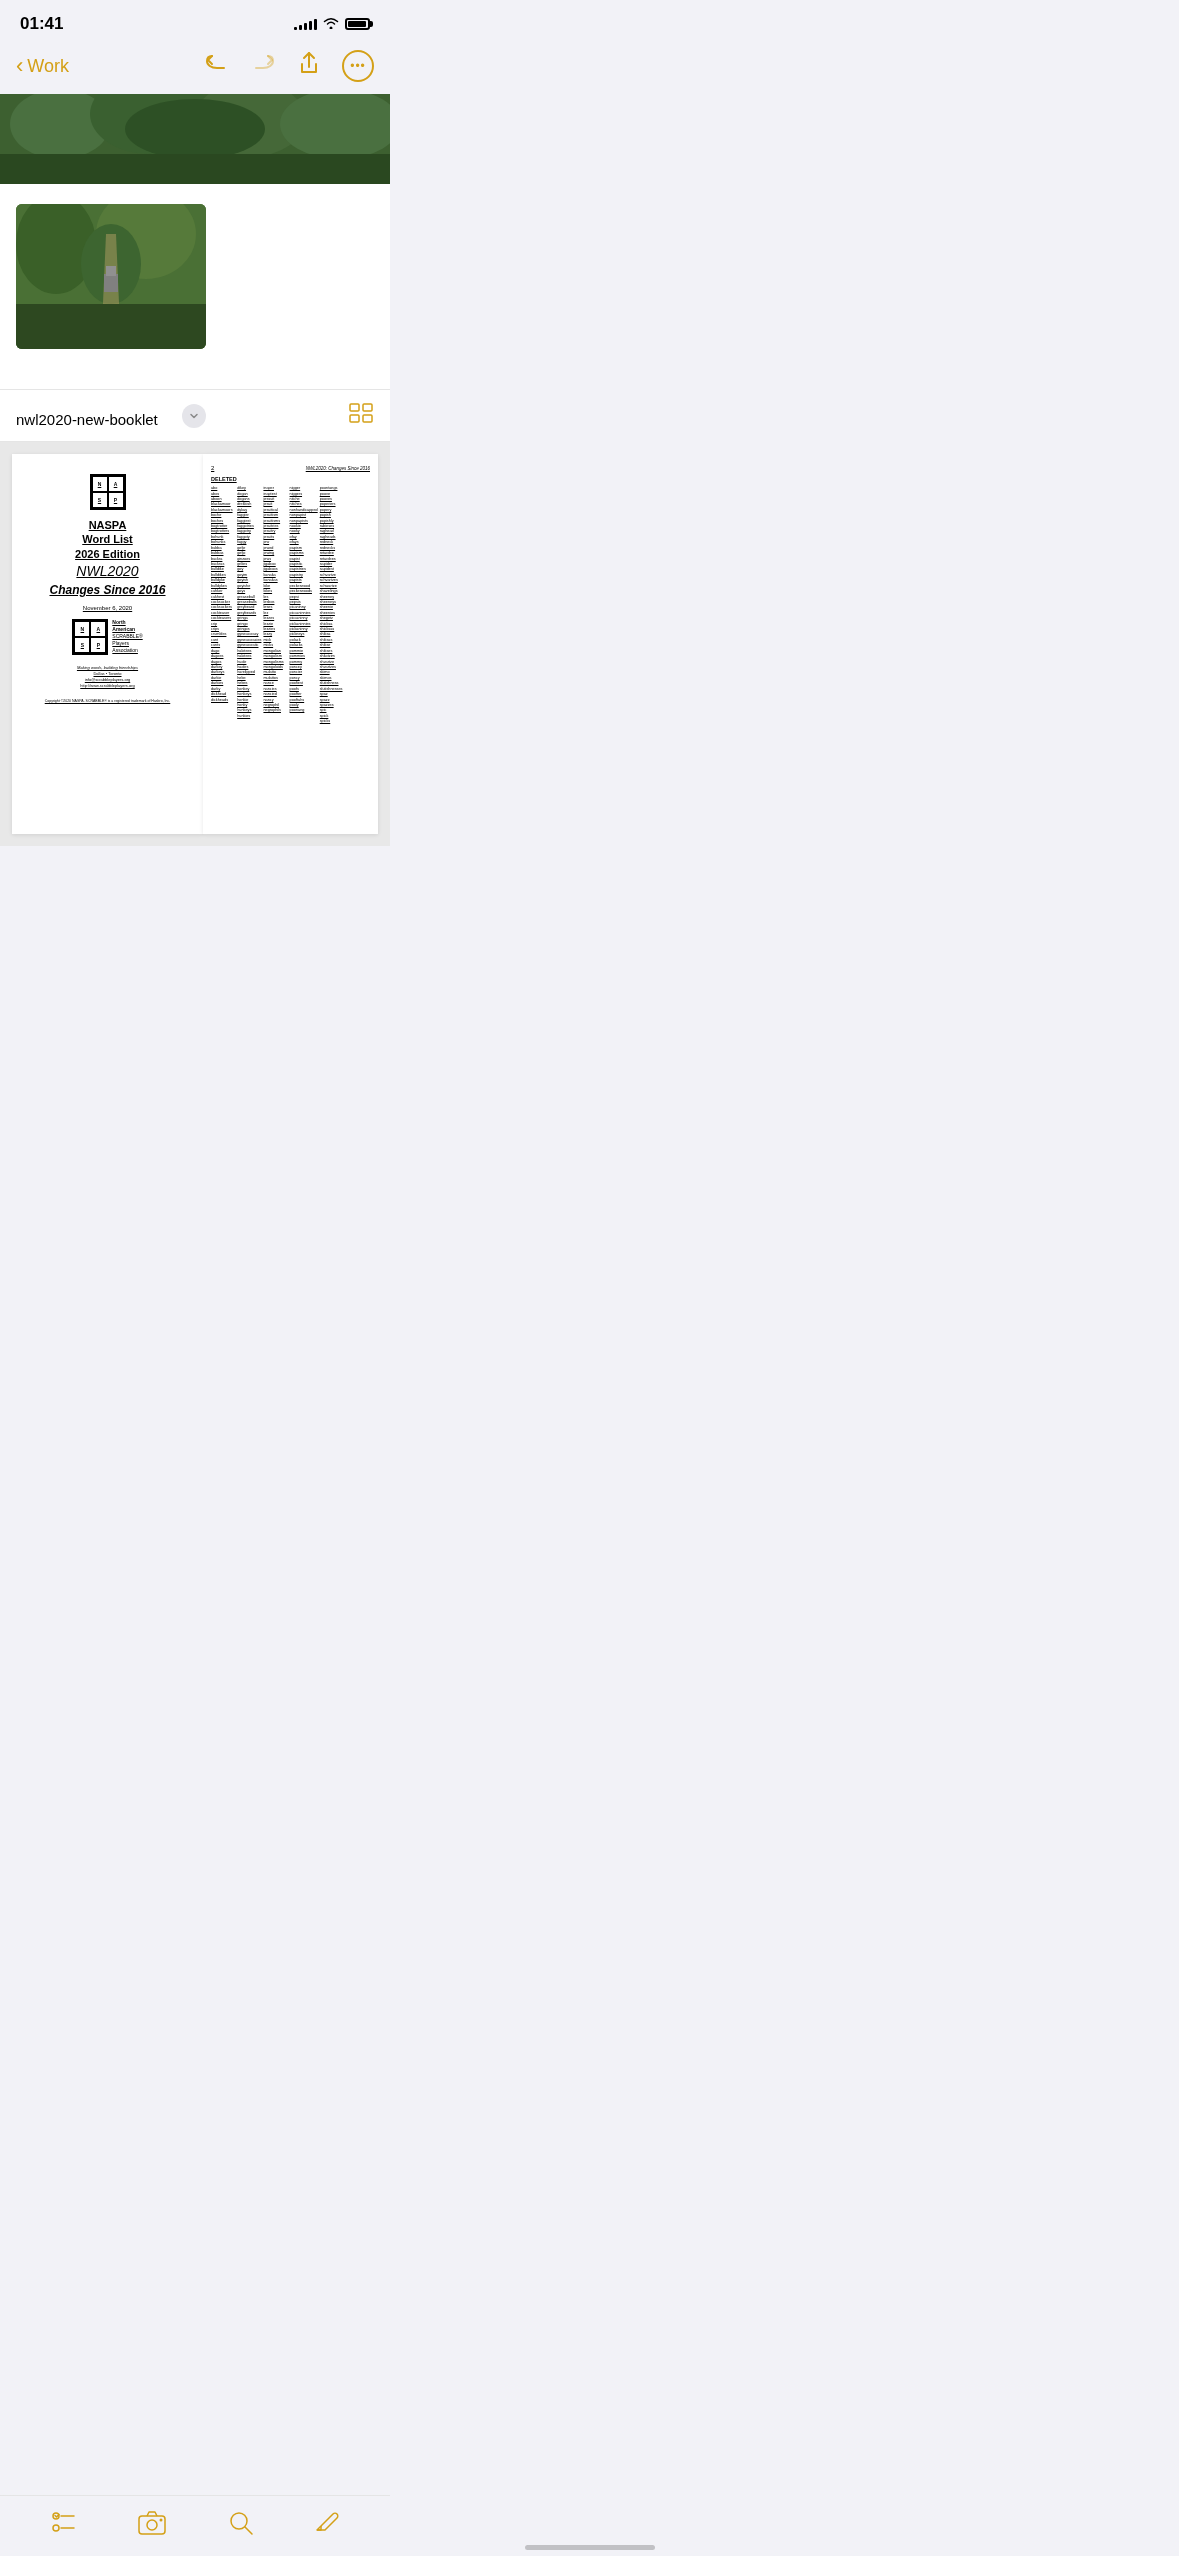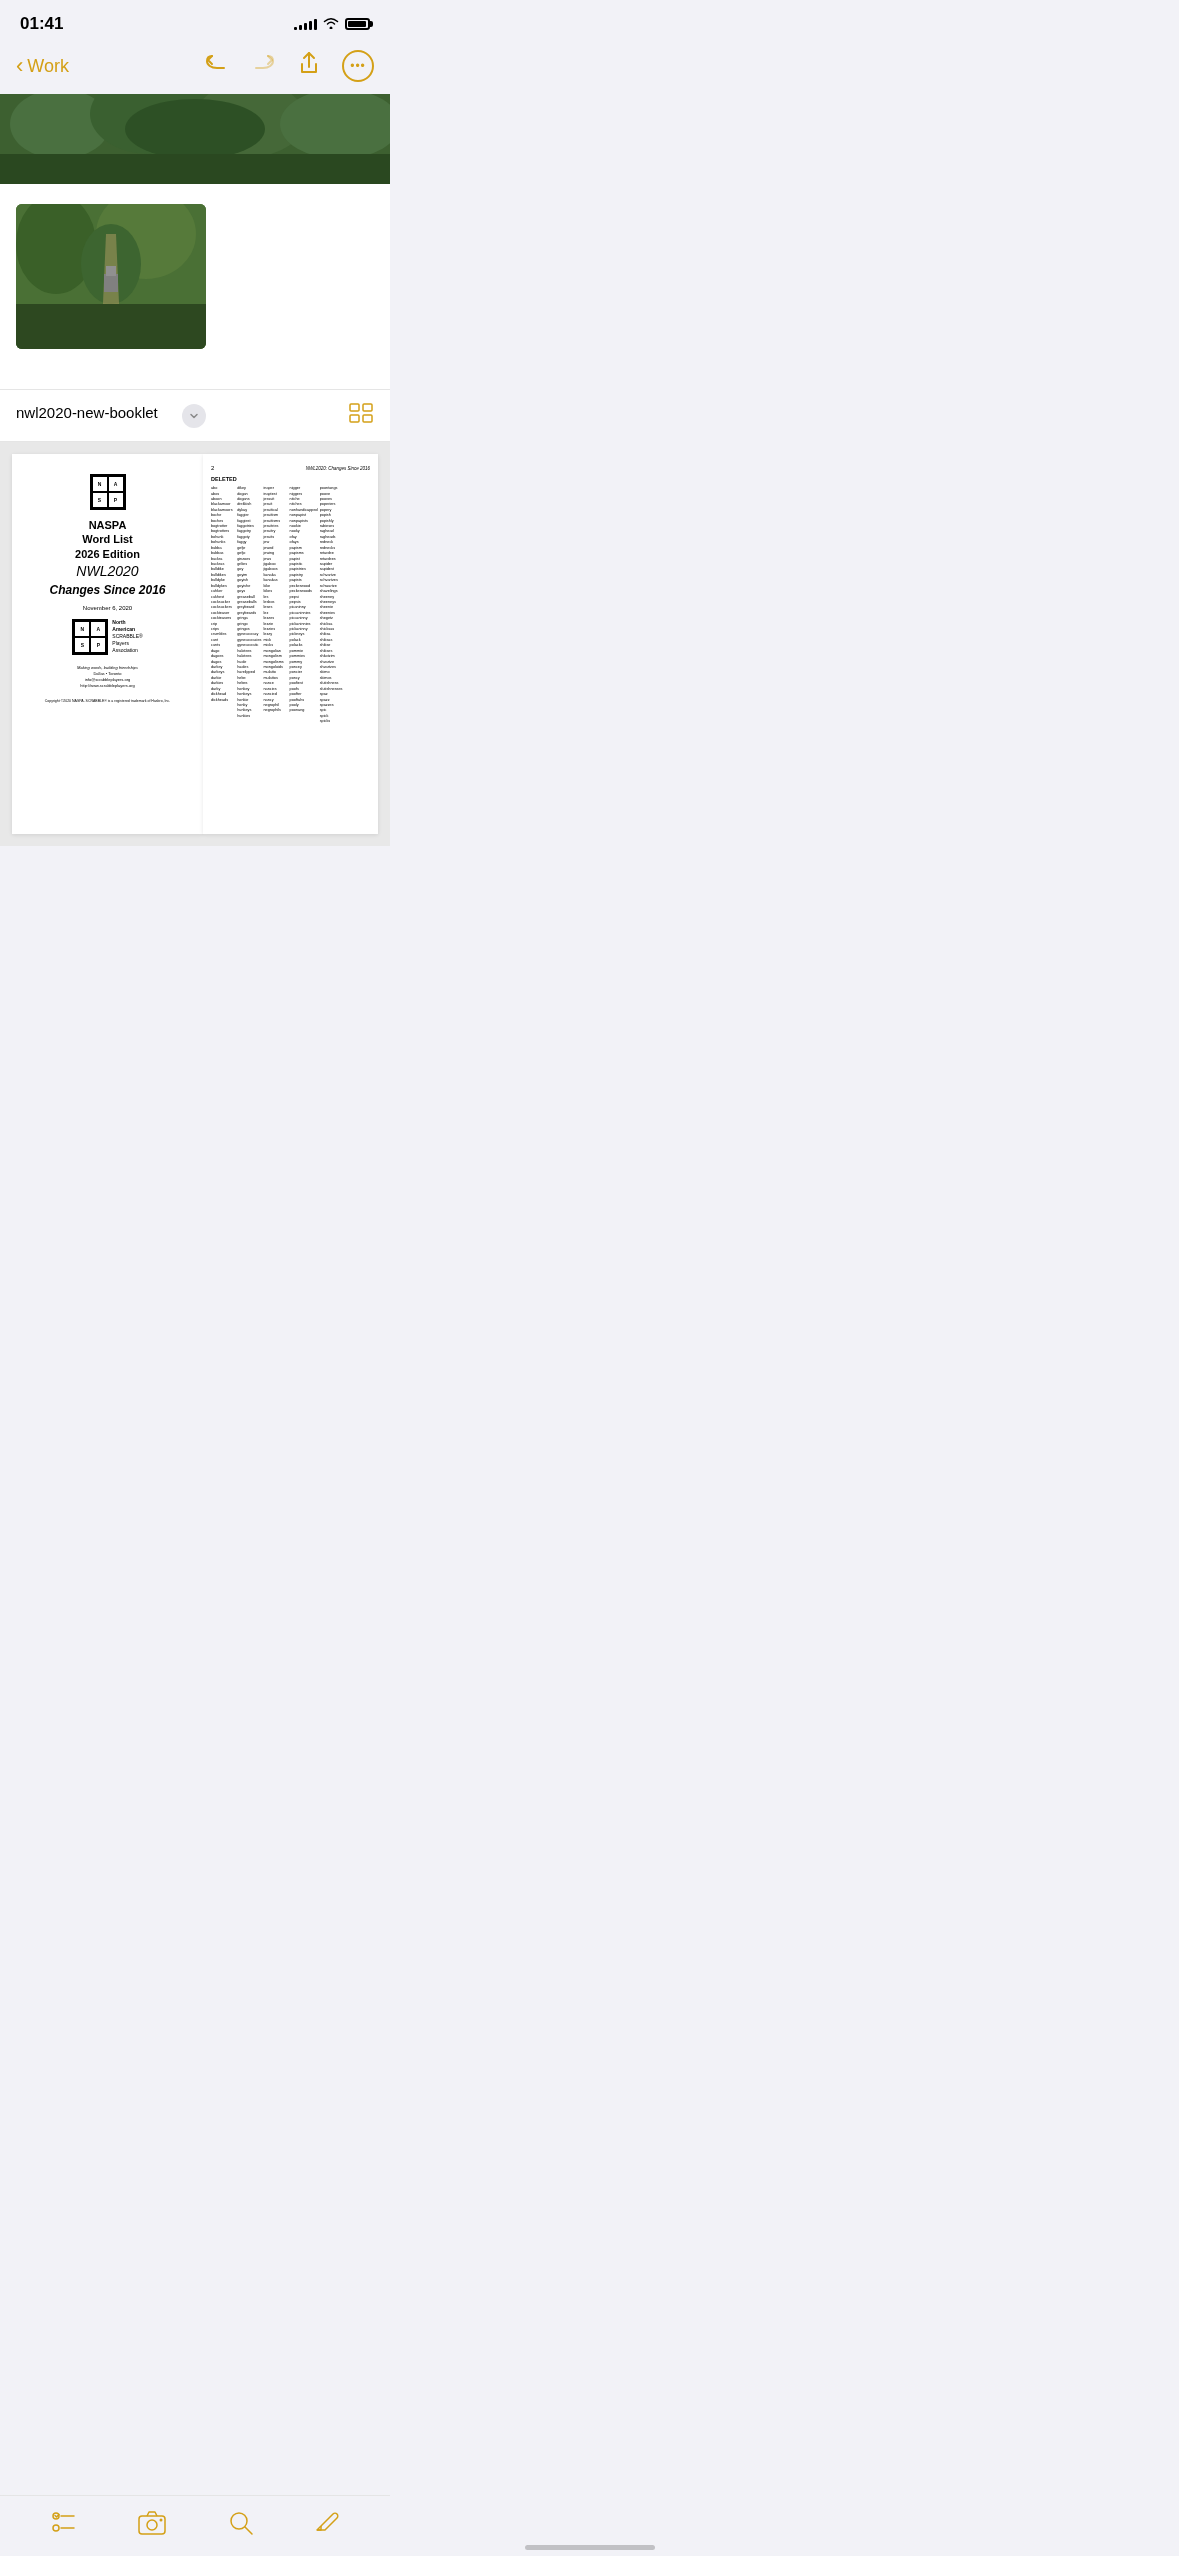--- a/index.html
+++ b/index.html
@@ -186,21 +186,21 @@
     .doc-title-bar {
       display: flex;
       justify-content: space-between;
       align-items: center;
       padding: 12px 16px;
       background: #fff;
       border-bottom: 1px solid #e5e5e5;
     }
     .doc-title-left {
       display: flex;
-      align-items: flex-start;
+      align-items: flex-end;
       gap: 24px;
     }
     .doc-title-text {
       font-size: 15px;
       color: #000;
       font-weight: 400;
     }
     .doc-title-chevron {
       color: #8a8a8a;
       font-size: 14px;
@@ -215,20 +215,21 @@
     .doc-title-grid {
       color: #d4a017;
       font-size: 20px;
     }
 
     
     .pdf-preview {
       background: #e8e8e8;
       padding: 12px;
       display: flex;
+      text-decoration: underline;
     }
 
     
     .pdf-page-left {
       background: #fff;
       flex: 1;
       min-height: 380px;
       padding: 20px 16px;
       display: flex;
       flex-direction: column;

